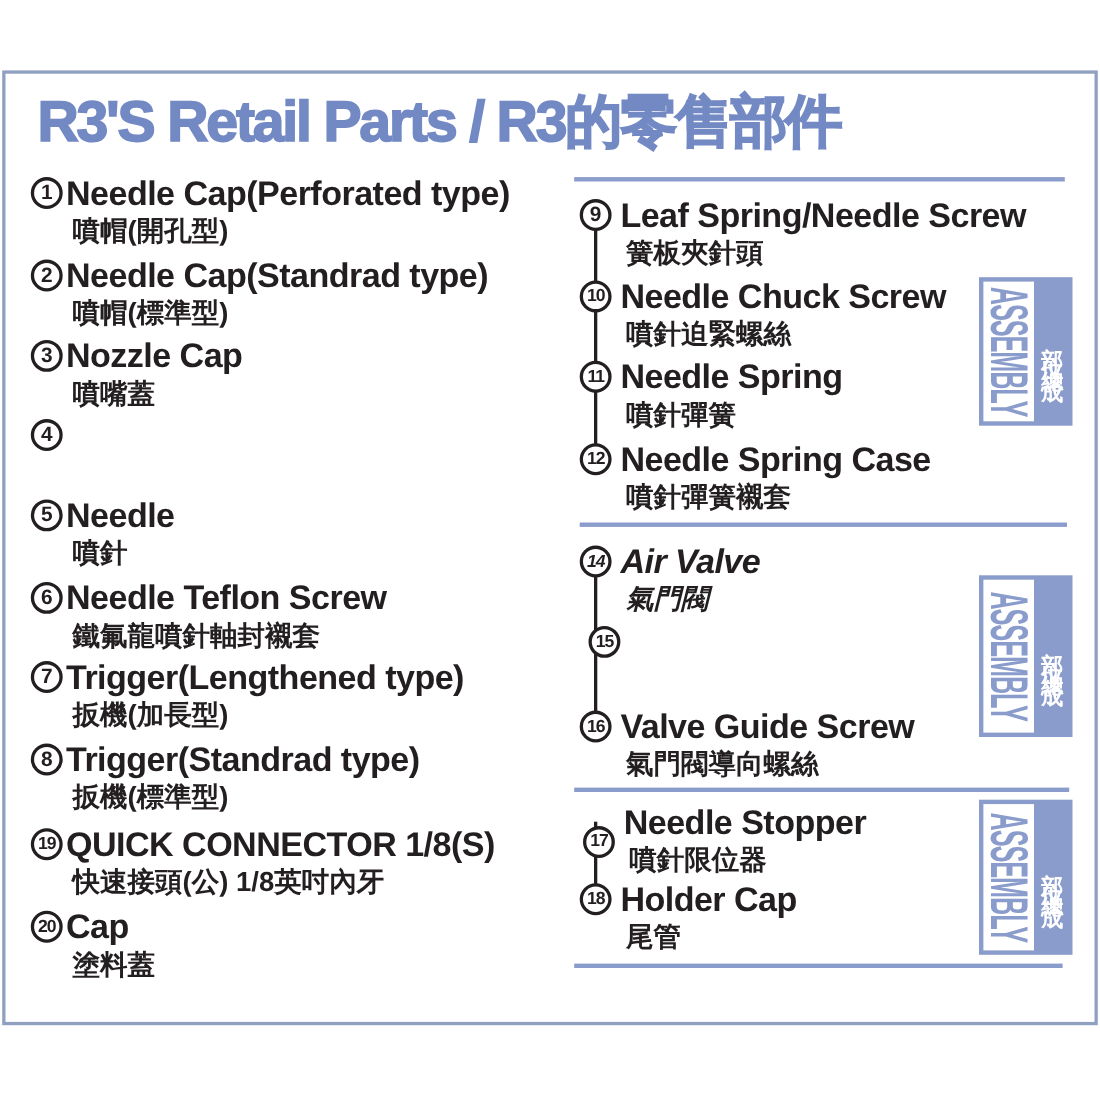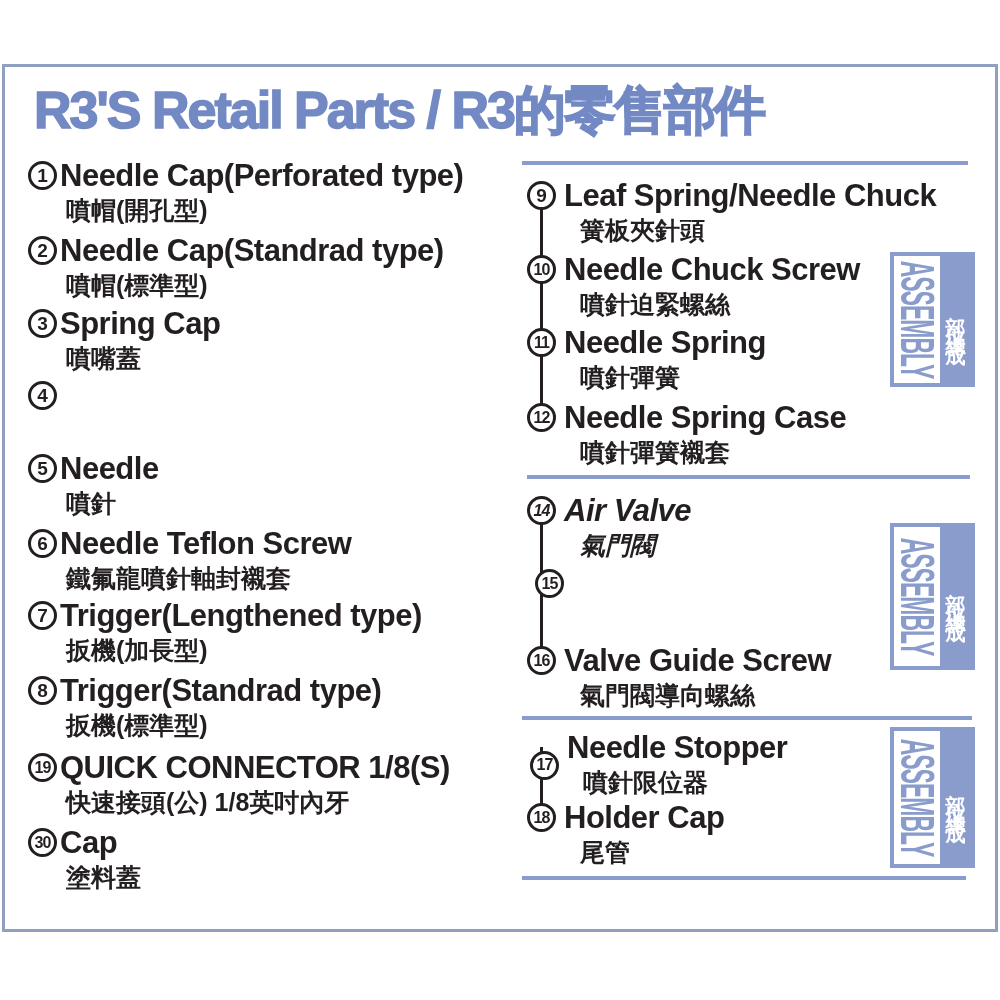--- a/index.html
+++ b/index.html
@@ -11,21 +11,21 @@
     letter-spacing:-2px;color:#7289c4;-webkit-text-stroke:1.5px #7289c4;white-space:nowrap;}
   .item{position:absolute;display:flex;align-items:flex-start;white-space:nowrap;}
   .circle{flex:0 0 auto;width:23px;height:23px;border:3px solid #231f20;border-radius:50%;
     background:#fff;display:flex;align-items:center;justify-content:center;
     font-weight:bold;font-size:19px;margin-top:3px;margin-right:3px;position:relative;z-index:2;}
   .circle.d2{font-size:16px;letter-spacing:-1px;}
   .labels{display:flex;flex-direction:column;}
   .en{font-size:31px;font-weight:bold;letter-spacing:-0.5px;line-height:35px;}
   .zh{font-size:25px;font-weight:bold;line-height:30px;margin-top:2px;margin-left:6px;}
   .rcol .circle{margin-right:8px;}
-  .rcol .zh{margin-left:16px;}
+  .rcol .zh{margin-left:5px;}
   .sep{position:absolute;height:4px;background:#8a9ccb;}
   .connector{position:absolute;width:3px;background:#231f20;z-index:1;}
   .assembly-box{position:absolute;left:890px;width:85px;background:#8a9ccb;
     display:flex;padding:4px;box-sizing:border-box;}
   .assembly-white{background:#fff;width:46px;display:flex;align-items:center;justify-content:center;overflow:visible;}
   .assembly-en{color:#8a9ccb;font-weight:bold;font-size:23px;letter-spacing:-1px;white-space:nowrap;
     transform:rotate(90deg) scaleY(2.1);}
   .assembly-zh{flex:1;display:flex;align-items:center;justify-content:center;}
   .assembly-zh span{writing-mode:vertical-rl;text-orientation:upright;color:#fff;
     font-weight:bold;font-size:20px;letter-spacing:10px;line-height:31px;}
@@ -62,21 +62,21 @@
     <div class="labels">
         <div class="en">Needle Cap(Standrad type)</div>
     <div class="zh">噴帽(標準型)</div>
       </div>
   </div>
   <div class="item" style="left:28px;top:306px;">
     <span class="circle">
         <span>3</span>
       </span>
     <div class="labels">
-        <div class="en">Spring Cap</div>
+        <div class="en">Nozzle Cap</div>
     <div class="zh">噴嘴蓋</div>
       </div>
   </div>
   <div class="item" style="left:28px;top:378px;">
     <span class="circle">
         <span>4</span>
       </span>
   </div>
   <div class="item" style="left:28px;top:451px;">
     <span class="circle">
@@ -118,34 +118,34 @@
     <span class="circle d2">
         <span>19</span>
       </span>
     <div class="labels">
         <div class="en">QUICK CONNECTOR 1/8(S)</div>
     <div class="zh">快速接頭(公) 1/8英吋內牙</div>
       </div>
   </div>
   <div class="item" style="left:28px;top:825px;">
     <span class="circle d2">
-        <span>30</span>
+        <span>20</span>
       </span>
     <div class="labels">
         <div class="en">Cap</div>
     <div class="zh">塗料蓋</div>
       </div>
   </div>
 
   <div class="item rcol" style="left:527px;top:178px;">
     <span class="circle">
         <span>9</span>
       </span>
     <div class="labels">
-        <div class="en">Leaf Spring/Needle Chuck</div>
+        <div class="en">Leaf Spring/Needle Screw</div>
     <div class="zh">簧板夾針頭</div>
       </div>
   </div>
   <div class="item rcol" style="left:527px;top:252px;">
     <span class="circle d2">
         <span>10</span>
       </span>
     <div class="labels">
         <div class="en">Needle Chuck Screw</div>
     <div class="zh">噴針迫緊螺絲</div>

